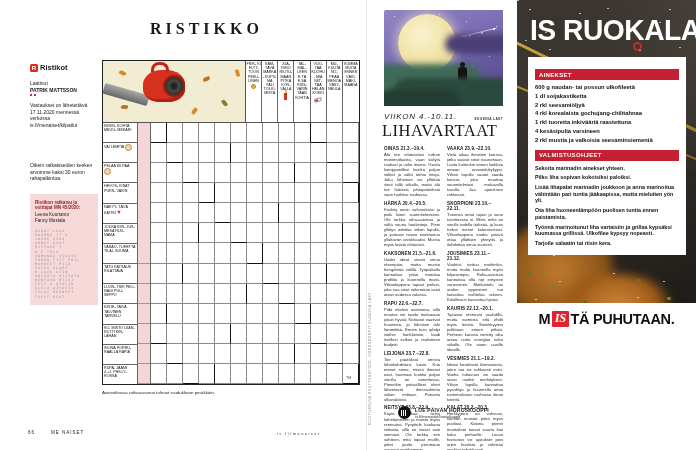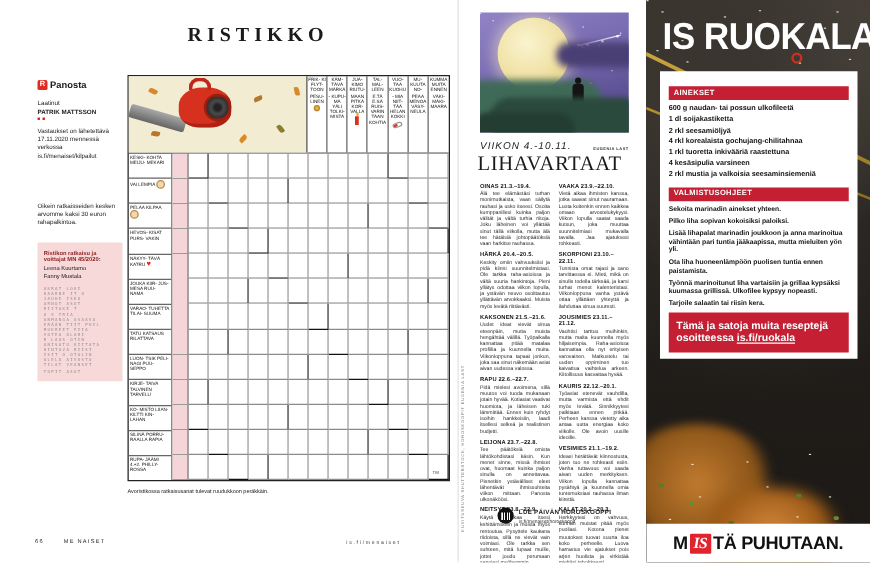--- a/index.html
+++ b/index.html
@@ -83,21 +83,21 @@
   .sign { margin-bottom:3.5px; }
   .sign h4 { font-size:4.6px; font-weight:bold; margin-bottom:1px; letter-spacing:0.1px; }
   .sign p { font-size:4.15px; line-height:5.05px; text-align:justify; color:#2a2a2a; }
   .horo-footer { position:absolute; left:16px; top:406px; width:119px; display:flex; align-items:center; justify-content:center; gap:4px; }
   .is-circle { width:13px; height:13px; border-radius:50%; background:#111; position:relative; flex:0 0 auto; }
   .is-circle::before { content:""; position:absolute; left:3.2px; top:3.5px; width:6.6px; height:6px; background:repeating-linear-gradient(90deg,#fff 0 1px,transparent 1px 2.2px); }
   .horo-cta { font-size:5px; font-weight:bold; letter-spacing:0.2px; }
   .horo-url { font-size:4px; color:#333; margin-top:1px; }
 
   
-  .page-right { position:absolute; left:517px; top:0; width:179px; height:450px; background:#24211e; overflow:hidden; }
+  .page-right { position:absolute; left:517px; top:0; width:179px; height:334px; background:#24211e; overflow:hidden; }
   .ph { position:absolute; }
   .ph-grain { left:0; top:0; width:179px; height:450px;
     background:radial-gradient(circle at 20% 10%, #3a352f 0 12%, transparent 40%),
                radial-gradient(circle at 75% 6%, #47413a 0 10%, transparent 35%),
                radial-gradient(circle at 50% 30%, #2e2a26 0 20%, transparent 55%),
                linear-gradient(#26231f,#1c1916); }
   .skewer { left:-20px; top:88px; width:230px; height:3px; background:linear-gradient(90deg,#caa53f,#9b7a25); transform:rotate(26deg); }
   .skewer2 { left:-30px; top:120px; width:230px; height:2.4px; background:linear-gradient(90deg,#b8942f,#8a6c1e); transform:rotate(22deg); }
   .chili { left:116px; top:42px; width:9px; height:9px; border:2.6px solid #c62f22; border-radius:50%; }
   .sesame-top { left:0; top:0; width:2px; height:1.2px; border-radius:50%; background:#e8e2d4;
@@ -128,21 +128,21 @@
 <body>
 
 <div class="sheet">
 
   <section class="page-left">
     <h1 class="ristikko-title">RISTIKKO</h1>
 
     <aside class="sidebar">
       <div class="logo-row">
         <span class="logo-badge">R</span>
-        <span class="logo-text">Panosta</span>
+        <span class="logo-text">Ristikot</span>
       </div>
       <div class="byline">
         <div>Laatinut</div>
         <div class="byline-name">PATRIK MATTSSON</div>
         <div class="author-dots">
             <i></i>
             <i></i>
           </div>
       </div>
       <p class="submit-note">Vastaukset on lähetettävä 17.11.2020 mennessä verkossa is.fi/menaiset/kilpailut</p>
@@ -636,23 +636,20 @@
       <div class="ad-bar">VALMISTUSOHJEET</div>
       <div class="steps">
 
       <p>Sekoita marinadin ainekset yhteen.</p>
           <p>Pilko liha sopivan kokoisiksi paloiksi.</p>
           <p>Lisää lihapalat marinadin joukkoon ja anna marinoitua vähintään pari tuntia jääkaapissa, mutta mieluiten yön yli.</p>
           <p>Ota liha huoneenlämpöön puolisen tuntia ennen paistamista.</p>
           <p>Työnnä marinoitunut liha vartaisiin ja grillaa kypsäksi kuumassa grillissä. Ulkofilee kypsyy nopeasti.</p>
           <p>Tarjoile salaatin tai riisin kera.</p>
         </div>
-      <div class="ad-cta">
-        <span>Tämä ja satoja muita reseptejä osoitteessa </span><a href="#">is.fi/ruokala</a>
-      </div>
     </div>
 
     <div class="ad-footer">
       <div class="ad-footer-text">
         <span>M</span>
         <span class="is-badge">IS</span>
         <span>TÄ PUHUTAAN.</span>
       </div>
     </div>
   </section>

